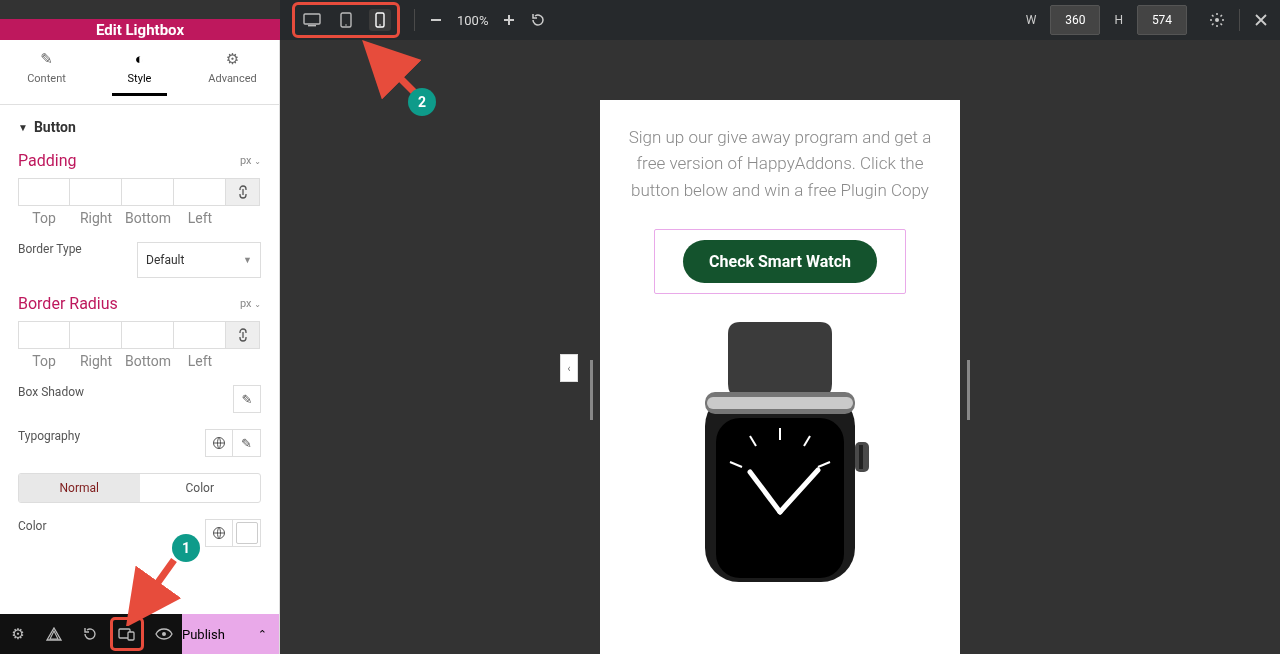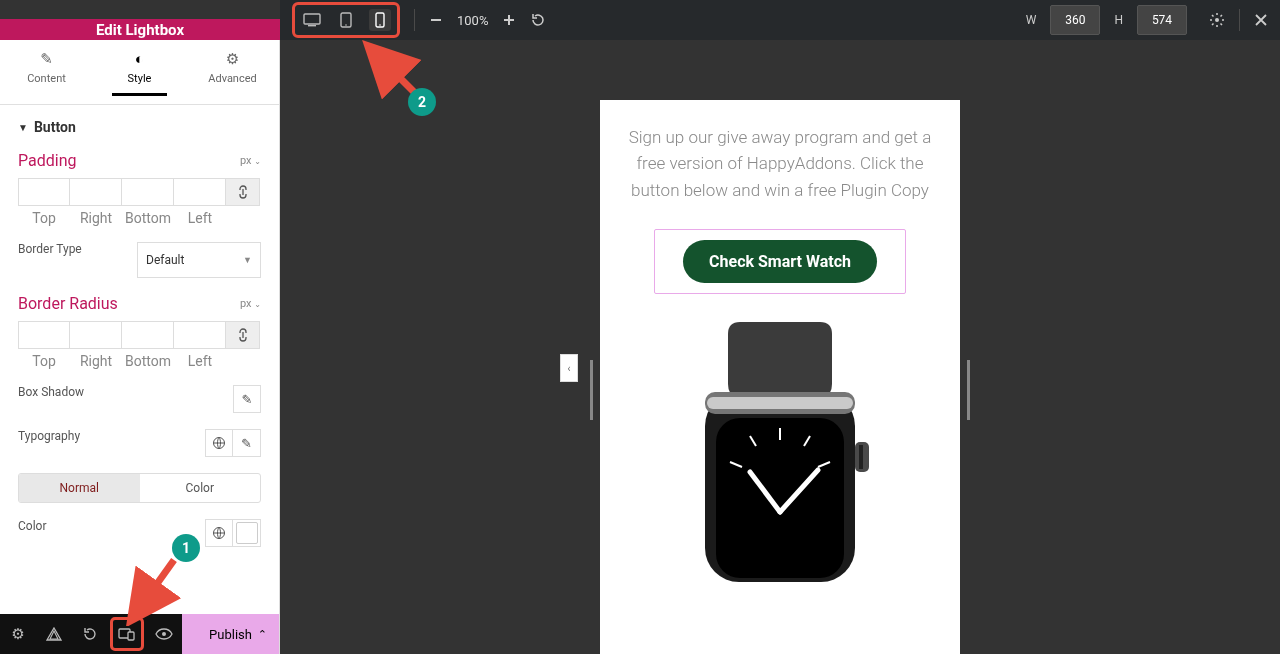--- a/index.html
+++ b/index.html
@@ -66,21 +66,21 @@
 .tab-pair div.active { background:#e8e8e8; color:#7f1d1d; }
 
 .swatch { width:22px; height:22px; border:1px solid #ccc; border-radius:2px; }
 .swatch.white { background:#fff; }
 .swatch.red { background:#e74c3c; }
 
 
 .sidebar-bottom { height:40px; background:#111; display:flex; align-items:center; }
 .sidebar-bottom .bot-icon { width:36px; height:40px; display:flex; align-items:center; justify-content:center; color:#bbb; cursor:pointer; font-size:15px; }
 .sidebar-bottom .bot-icon.active { border:3px solid #e74c3c; border-radius:5px; height:34px; width:34px; margin:0 2px; }
-.publish { flex:1; background:#e9a9e9; color:#000; display:flex; align-items:center; justify-content:center; gap:20px; font-size:13px; height:100%; cursor:pointer; position:relative; }
+.publish { flex:1; background:#e9a9e9; color:#000; display:flex; align-items:center; justify-content:flex-start; gap:20px; font-size:13px; height:100%; cursor:pointer; position:relative; }
 .publish .pub-caret { position:absolute; right:12px; font-size:11px; }
 
 
 .canvas-wrap { flex:1; background:#333; position:relative; overflow:hidden; }
 .canvas-frame { position:absolute; left:50%; top:60px; transform:translateX(-50%); width:360px; height:574px; background:#fff; display:flex; flex-direction:column; align-items:center; padding:24px 22px 0; }
 .canvas-title { font-size:26px; font-weight:700; color:#222; margin-bottom:16px; text-align:center; }
 .canvas-desc { font-size:17px; line-height:1.55; color:#8a8a8a; text-align:center; margin-bottom:26px; font-weight:300; }
 .btn-outline { border:1px solid #e9a9e9; padding:10px 28px; border-radius:2px; display:flex; justify-content:center; }
 .cta-btn { background:#14532d; color:#fff; font-weight:700; font-size:16px; padding:12px 26px; border-radius:24px; cursor:pointer; }
 .watch-img { margin-top:28px; width:260px; height:260px; position:relative; }

